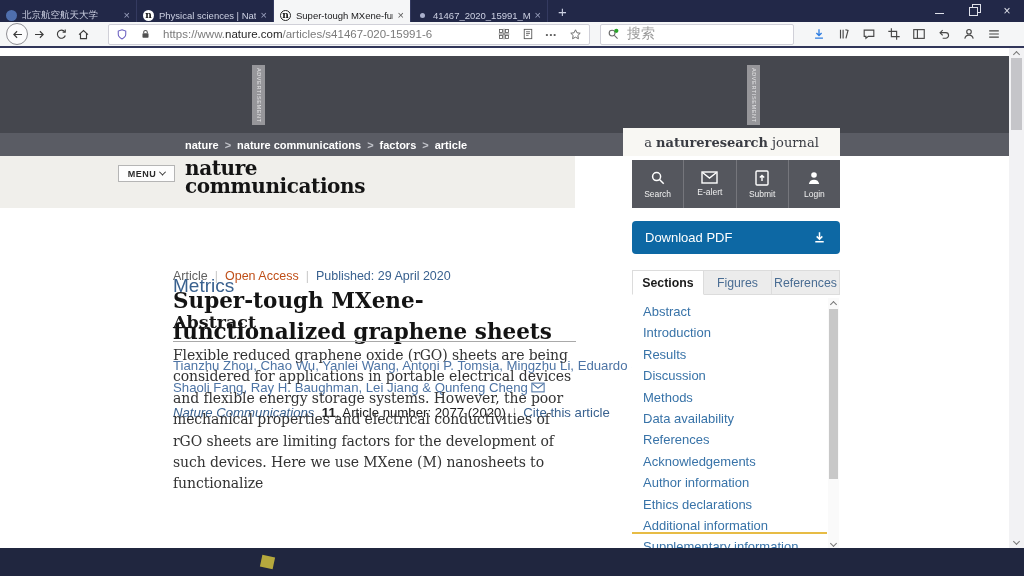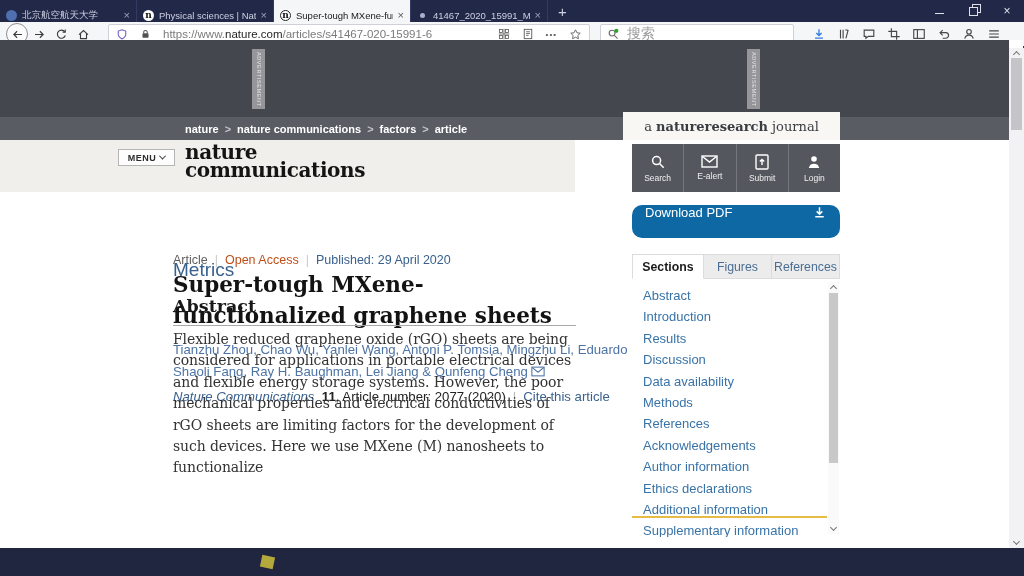--- a/index.html
+++ b/index.html
@@ -40,21 +40,21 @@
   .pa-dots{font-size:8px;color:#5a5a5a;letter-spacing:1px;}
   .searchbox{margin-left:10px;width:180px;height:19px;background:#fff;border:1px solid #d0d0d8;border-radius:2px;
              display:flex;align-items:center;padding:0 6px;gap:5px;}
   .searchbox input{border:none;outline:none;flex:1;font-size:14px;font-family:Liberation Mono, monospace;
                    color:#444;background:transparent;width:100%;}
   .searchbox input::placeholder{color:#9b9b9b;}
   .tools{margin-left:14px;display:flex;align-items:center;gap:3px;}
   .toolbtn{width:22px;height:22px;display:flex;align-items:center;justify-content:center;color:#474747;}
 
   
-  .viewport{left:0;top:40px;width:1009px;height:500px;background:#fff;overflow:hidden;padding-left:14px;}
+  .viewport{left:0;top:56px;width:1009px;height:500px;background:#fff;overflow:hidden;padding-left:14px;}
   .banner{position:absolute;left:0;top:0;width:1009px;height:77px;background:#45474e;}
   .adstrip{position:absolute;top:9px;width:13px;height:60px;background:#96969a;color:#e4e4e6;
            writing-mode:vertical-rl;font-size:5.5px;letter-spacing:.6px;display:flex;align-items:center;justify-content:center;}
   .crumbbar{position:absolute;left:0;top:77px;width:1009px;height:23px;background:#5a5c64;
             font-size:11px;font-weight:bold;color:#fff;display:flex;align-items:center;padding-left:185px;box-sizing:border-box;gap:6px;}
   .crumbbar .sep{color:#c3c5cb;font-weight:bold;}
   .journaltag{position:absolute;left:623px;top:72px;width:217px;height:28px;background:#f8f7f3;
               display:flex;align-items:center;justify-content:center;font-family:"DejaVu Serif",serif;
               font-size:13px;color:#3a3c43;}
   .journaltag b{font-weight:bold;}
@@ -83,22 +83,22 @@
   .abs-h{position:absolute;left:0;top:256px;width:403px;font-family:"DejaVu Serif",serif;font-weight:bold;
          font-size:17.5px;color:#181818;padding-bottom:9px;border-bottom:1px solid #a9a9a9;}
   .abs-p{position:absolute;left:0;top:289px;width:410px;font-family:"DejaVu Serif",serif;font-size:14px;
          line-height:21.4px;color:#333;letter-spacing:-.1px;}
 
   
   .quickbar{position:absolute;left:632px;top:104px;width:208px;height:48px;background:#55575e;display:flex;}
   .qbtn{flex:1;display:flex;flex-direction:column;align-items:center;justify-content:center;gap:3px;
         color:#f0f0f0;font-size:8.5px;border-right:1px solid #75767c;box-sizing:border-box;}
   .qbtn:last-child{border-right:none;}
-  .dlbtn{position:absolute;left:632px;top:165px;width:208px;height:33px;background:#0d68a4;border-radius:10px;
-         display:flex;color:#fff;font-size:13px;padding:0 13px;box-sizing:border-box;}
+  .dlbtn{position:absolute;left:632px;top:165px;width:208px;height:33px;background:#0d68a4;border-radius:4px;
+         display:flex;align-items:center;color:#fff;font-size:13px;padding:0 13px;box-sizing:border-box;}
   .dlbtn .dl-ic{margin-left:auto;}
   .sbtabs{position:absolute;left:632px;top:214px;width:208px;height:25px;display:flex;font-size:12.3px;}
   .sbtab{display:flex;align-items:center;justify-content:center;background:#ececec;color:#4a6d93;
          border:1px solid #dcdcdc;border-left:none;box-sizing:border-box;}
   .sbtab:first-child{border-left:1px solid #dcdcdc;}
   .sbtab.active{background:#fff;color:#1c1c1c;font-weight:bold;border-bottom:1px solid #fff;}
   .secpanel{position:absolute;left:632px;top:239px;width:208px;height:258px;background:#fff;overflow:hidden;}
   .secpanel ul{margin:0;padding:6px 0 0 11px;list-style:none;width:184px;}
   .secpanel li{height:21.4px;line-height:21.4px;font-size:13px;color:#3873a8;white-space:nowrap;}
   .hl-line{position:absolute;left:632px;top:476px;width:195px;height:2px;background:#e7bc45;}
@@ -362,22 +362,22 @@
       <div class="sbtab" style="width:72px;">Figures</div>
       <div class="sbtab" style="width:72px;">References</div>
     </div>
 
     <div class="secpanel">
       <ul>
         <li>Abstract</li>
         <li>Introduction</li>
         <li>Results</li>
         <li>Discussion</li>
+        <li>Methods</li>
         <li>Data availability</li>
-        <li>Methods</li>
         <li>References</li>
         <li>Acknowledgements</li>
         <li>Author information</li>
         <li>Ethics declarations</li>
         <li>Additional information</li>
         <li>Supplementary information</li>
       </ul>
     </div>
     <div class="hl-line"></div>
     <div class="inner-sb">

